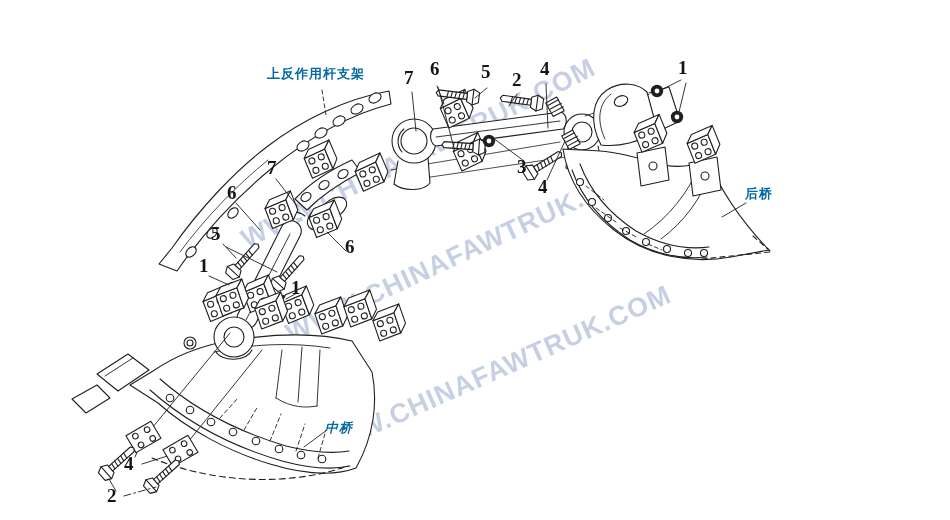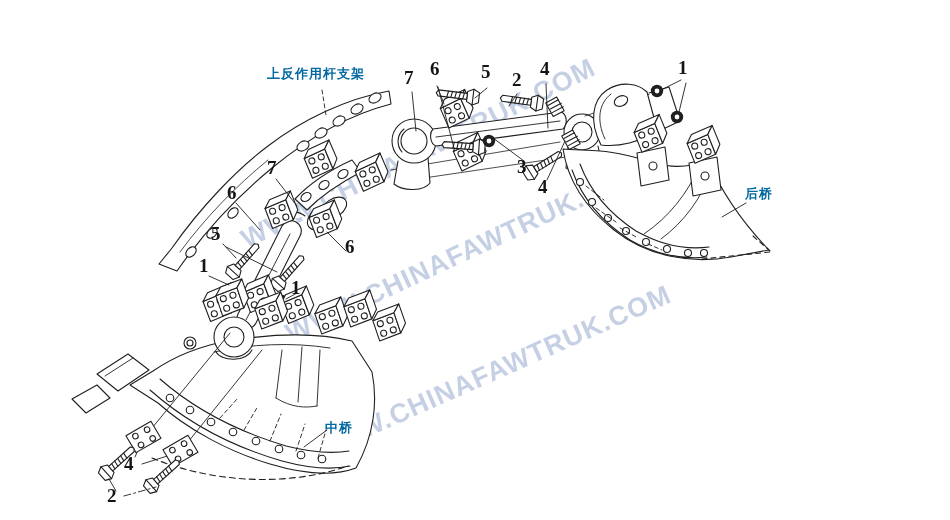--- a/index.html
+++ b/index.html
@@ -226,15 +226,15 @@
   <div class="num" style="left:227px;top:183px;">6</div>
   <div class="num" style="left:211px;top:224px;">5</div>
   <div class="num" style="left:345px;top:237px;">6</div>
   <div class="num" style="left:199px;top:256px;">1</div>
   <div class="num" style="left:291px;top:278px;">1</div>
   <div class="num" style="left:124px;top:454px;">4</div>
   <div class="num" style="left:107px;top:486px;">2</div>
 
   <div class="cn" style="left:267px;top:67px;">上反作用杆支架</div>
   <div class="cn" style="left:745px;top:187px;font-family:Liberation Serif, serif;">后桥</div>
-  <div class="cn" style="left:325px;top:421px;">中桥</div>
+  <div class="cn" style="left:325px;top:421px;font-style:italic;">中桥</div>
 
 </div>
 
 </body></html>

